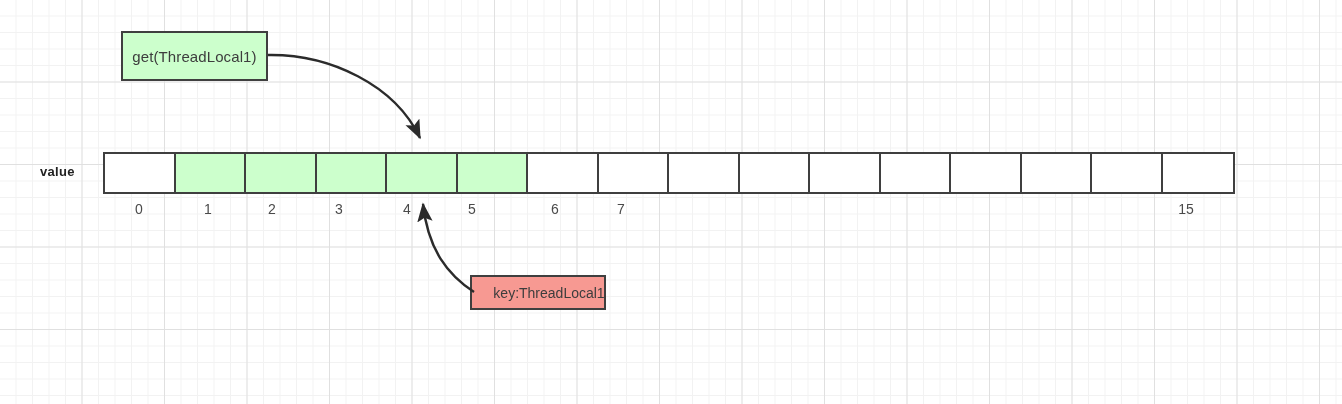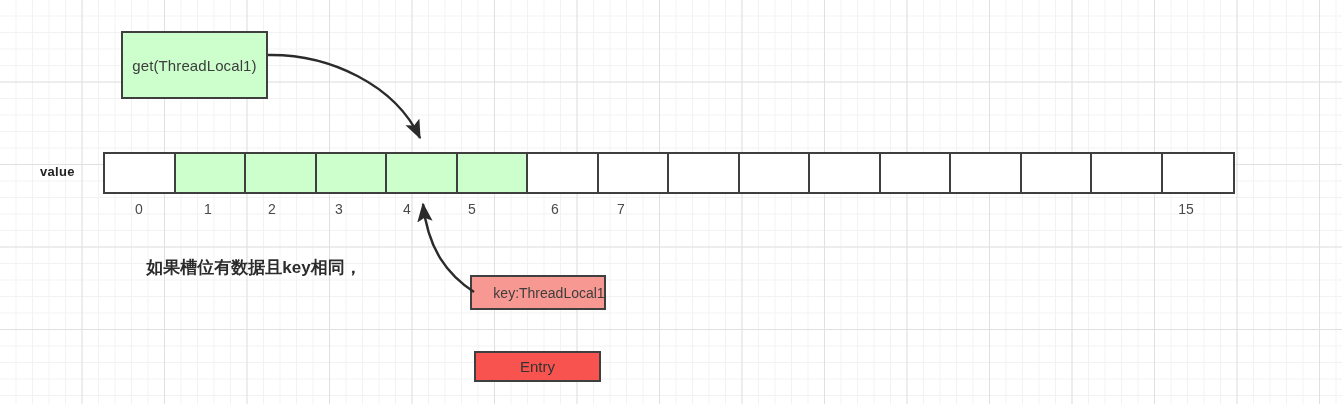--- a/index.html
+++ b/index.html
@@ -30,21 +30,21 @@
       16.5px 16.5px;
     background-position: -1px -1px, -1px -1px, -1px -1px, -1px -1px;
   }
 
   
   .call-box {
     position: absolute;
     left: 121px;
     top: 31px;
     width: 147px;
-    height: 68px;
+    height: 50px;
     box-sizing: border-box;
     background: #ccffcc;
     border: 2px solid #3f3f3f;
     display: flex;
     align-items: center;
     justify-content: center;
     font-size: 15px;
     color: #3d3d3d;
     letter-spacing: 0.1px;
   }
@@ -187,28 +187,24 @@
       <div class="index-label" style="left: 272px;">2</div>
       <div class="index-label" style="left: 339px;">3</div>
       <div class="index-label" style="left: 407px;">4</div>
       <div class="index-label" style="left: 472px;">5</div>
       <div class="index-label" style="left: 555px;">6</div>
       <div class="index-label" style="left: 621px;">7</div>
       <div class="index-label" style="left: 1186px;">15</div>
     </div>
 
   <div class="note">
-    <div>如果槽位有数据且key相同，</div>
   </div>
 
   <div class="entry-key">
     <span>key:ThreadLocal1</span>
-  </div>
-  <div class="entry-title">
-    <span>Entry</span>
   </div>
 
   <svg class="arrow-layer" viewBox="0 0 1342 404">
     <defs>
       <marker id="arrowhead" markerWidth="9" markerHeight="9" refX="7.4" refY="3.2" orient="auto" markerUnits="strokeWidth">
         <path d="M0,0 L8,3.2 L0,6.4 L1.6,3.2 z" fill="#2b2b2b"></path>
       </marker>
     </defs>
     <path d="M268,55 C330,54 395,85 420,138" fill="none" stroke="#2b2b2b" stroke-width="2.4" marker-end="url(#arrowhead)"></path>
     <path d="M474,292 C448,275 428,250 423,204" fill="none" stroke="#2b2b2b" stroke-width="2.4" marker-end="url(#arrowhead)"></path>

